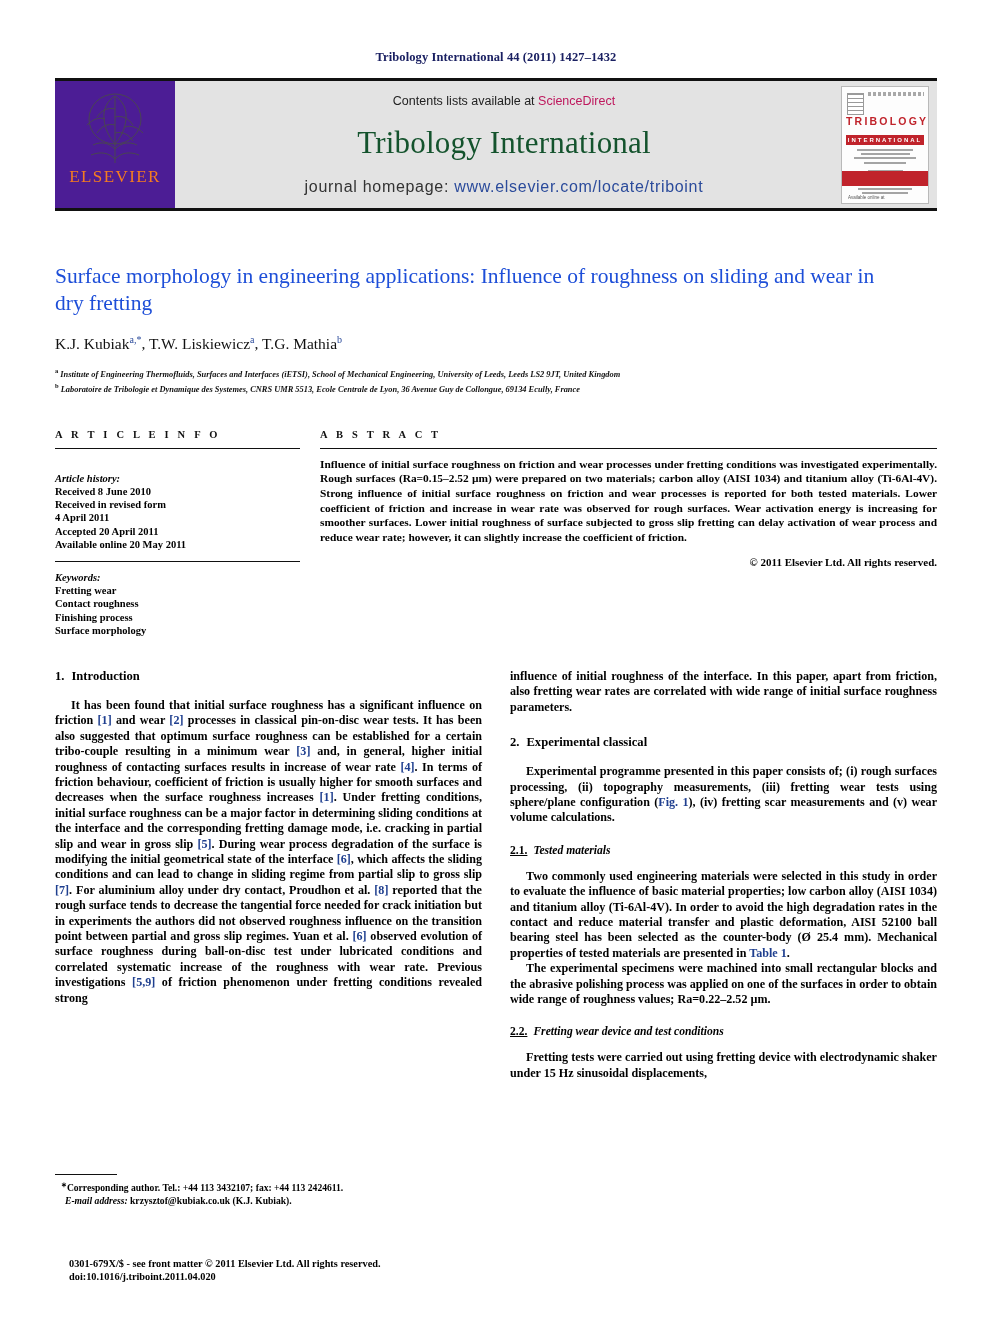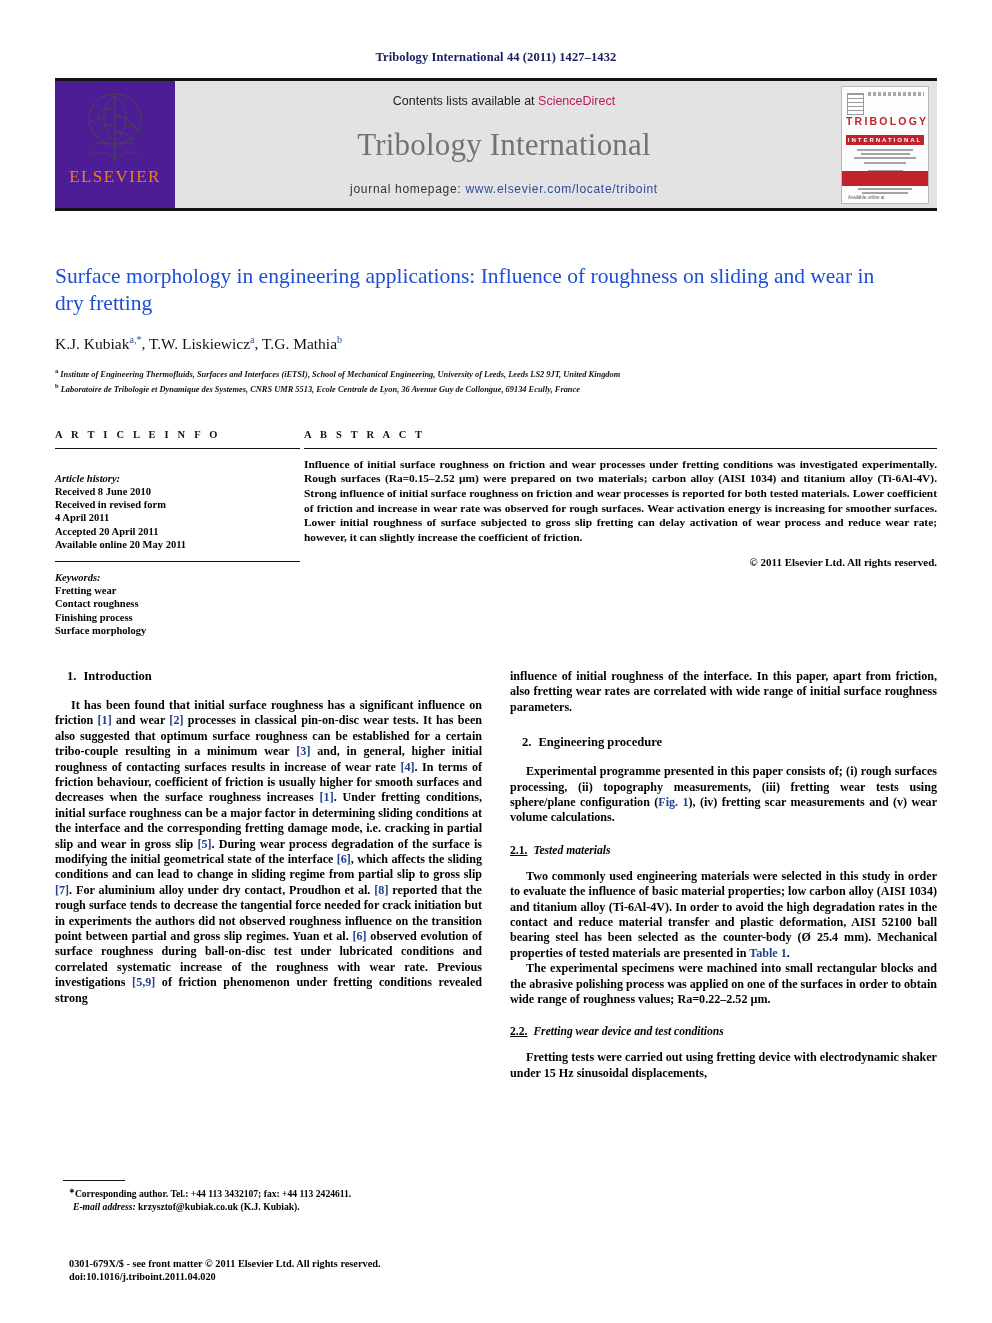--- a/index.html
+++ b/index.html
@@ -66,26 +66,26 @@
   }
   .contents-line {
     font-family: "Liberation Sans", sans-serif;
     font-size: 12.5px;
     color: #222;
   }
   .contents-line a { color: #be185d; text-decoration: none; }
   .journal-title {
     font-family: "Liberation Serif", serif;
     font-size: 31px;
-    color: #737373;
+    color: #14532d;
     letter-spacing: 0.2px;
   }
   .homepage-line {
     font-family: "Liberation Sans", sans-serif;
-    font-size: 12px;
+    font-size: 16px;
     color: #333;
     letter-spacing: 0.7px;
   }
   .homepage-line a { color: #2b4b9b; text-decoration: none; }
   .mast-cover {
     width: 104px;
     flex: 0 0 104px;
     background: #e3e3e3;
     display: flex;
     align-items: center;
@@ -164,21 +164,21 @@
     line-height: 11.5px;
     color: #111;
     font-weight: bold;
   }
   .affil sup { font-style: normal; font-size: 6.5px; }
 
   
   .infoblock {
     margin-top: 33px;
     display: flex;
-    gap: 4px;
+    gap: 20px;
   }
   .col-info { width: 245px; flex: 0 0 245px; }
   .col-abs  { flex: 1 1 auto; }
   .sec-label {
     font-family: "Liberation Serif", serif;
     font-weight: bold;
     font-size: 10.5px;
     letter-spacing: 3.2px;
     color: #111;
   }
@@ -219,21 +219,21 @@
   .body-cols {
     margin-top: 32px;
     display: flex;
     gap: 28px;
   }
   .bcol { width: 427px; flex: 0 0 427px; }
   h2.sect {
     font-family: "Liberation Serif", serif;
     font-size: 12.6px;
     font-weight: bold;
-    margin: 0 0 14px 12px;
+    margin: 0 0 14px 0;
   }
   h2.sect .num { margin-right: 7px; }
   h3.subsect {
     font-family: "Liberation Serif", serif;
     font-size: 11.6px;
     font-weight: bold;
     font-style: italic;
     margin: 18px 0 12px 0;
   }
   h3.subsect .num { font-style: normal; margin-right: 6px; text-decoration: underline; }
@@ -249,23 +249,22 @@
   }
   p.para.cont { text-indent: 0; }
   p.para + p.para { margin-top: 0; }
   .ref { color: #1f3f8f; }
   .lnk { color: #1f3f8f; }
 
   
   .footnote {
     position: absolute;
     left: 55px;
-    bottom: 110px;
+    bottom: 116px;
     width: 427px;
-    margin-left: 8px;
   }
   .fn-rule { border-top: 1px solid #111; width: 62px; margin-bottom: 4px; }
   .fn-text {
     font-family: "Liberation Serif", serif;
     font-size: 9.6px;
     line-height: 12.5px;
     font-weight: bold;
     padding-left: 10px;
     text-indent: -4px;
   }
@@ -398,21 +397,21 @@
       <h2 class="sect">
         <span class="num">1.</span><span>Introduction</span>
       </h2>
       <p class="para"><span>It has been found that initial surface roughness has a significant influence on friction </span><span class="ref">[1]</span><span> and wear </span><span class="ref">[2]</span><span> processes in classical pin-on-disc wear tests. It has been also suggested that optimum surface roughness can be established for a certain tribo-couple resulting in a minimum wear </span><span class="ref">[3]</span><span> and, in general, higher initial roughness of contacting surfaces results in increase of wear rate </span><span class="ref">[4]</span><span>. In terms of friction behaviour, coefficient of friction is usually higher for smooth surfaces and decreases when the surface roughness increases </span><span class="ref">[1]</span><span>. Under fretting conditions, initial surface roughness can be a major factor in determining sliding conditions at the interface and the corresponding fretting damage mode, i.e. cracking in partial slip and wear in gross slip </span><span class="ref">[5]</span><span>. During wear process degradation of the surface is modifying the initial geometrical state of the interface </span><span class="ref">[6]</span><span>, which affects the sliding conditions and can lead to change in sliding regime from partial slip to gross slip </span><span class="ref">[7]</span><span>. For aluminium alloy under dry contact, Proudhon et al. </span><span class="ref">[8]</span><span> reported that the rough surface tends to decrease the tangential force needed for crack initiation but in experiments the authors did not observed roughness influence on the transition point between partial and gross slip regimes. Yuan et al. </span><span class="ref">[6]</span><span> observed evolution of surface roughness during ball-on-disc test under lubricated conditions and correlated systematic increase of the roughness with wear rate. Previous investigations </span><span class="ref">[5,9]</span><span> of friction phenomenon under fretting conditions revealed strong </span></p>
     </div>
 
     <div class="bcol">
       <p class="para cont">influence of initial roughness of the interface. In this paper, apart from friction, also fretting wear rates are correlated with wide range of initial surface roughness parameters.</p>
 
       <h2 class="sect" style="margin-top:20px">
-        <span class="num">2.</span><span>Engineering procedure</span>
+        <span class="num">2.</span><span>Experimental classical</span>
       </h2>
       <p class="para"><span>Experimental programme presented in this paper consists of; (i) rough surfaces processing, (ii) topography measurements, (iii) fretting wear tests using sphere/plane configuration (</span><span class="lnk">Fig. 1</span><span>), (iv) fretting scar measurements and (v) wear volume calculations.</span></p>
 
       <h3 class="subsect">
         <span class="num">2.1.</span><span>Tested materials</span>
       </h3>
       <p class="para"><span>Two commonly used engineering materials were selected in this study in order to evaluate the influence of basic material properties; low carbon alloy (AISI 1034) and titanium alloy (Ti-6Al-4V). In order to avoid the high degradation rates in the contact and reduce material transfer and plastic deformation, AISI 52100 ball bearing steel has been selected as the counter-body (Ø 25.4 mm). Mechanical properties of tested materials are presented in </span><span class="lnk">Table 1</span><span>.</span></p>
       <p class="para">The experimental specimens were machined into small rectangular blocks and the abrasive polishing process was applied on one of the surfaces in order to obtain wide range of roughness values; Ra=0.22–2.52 µm.</p>
 
       <h3 class="subsect">

